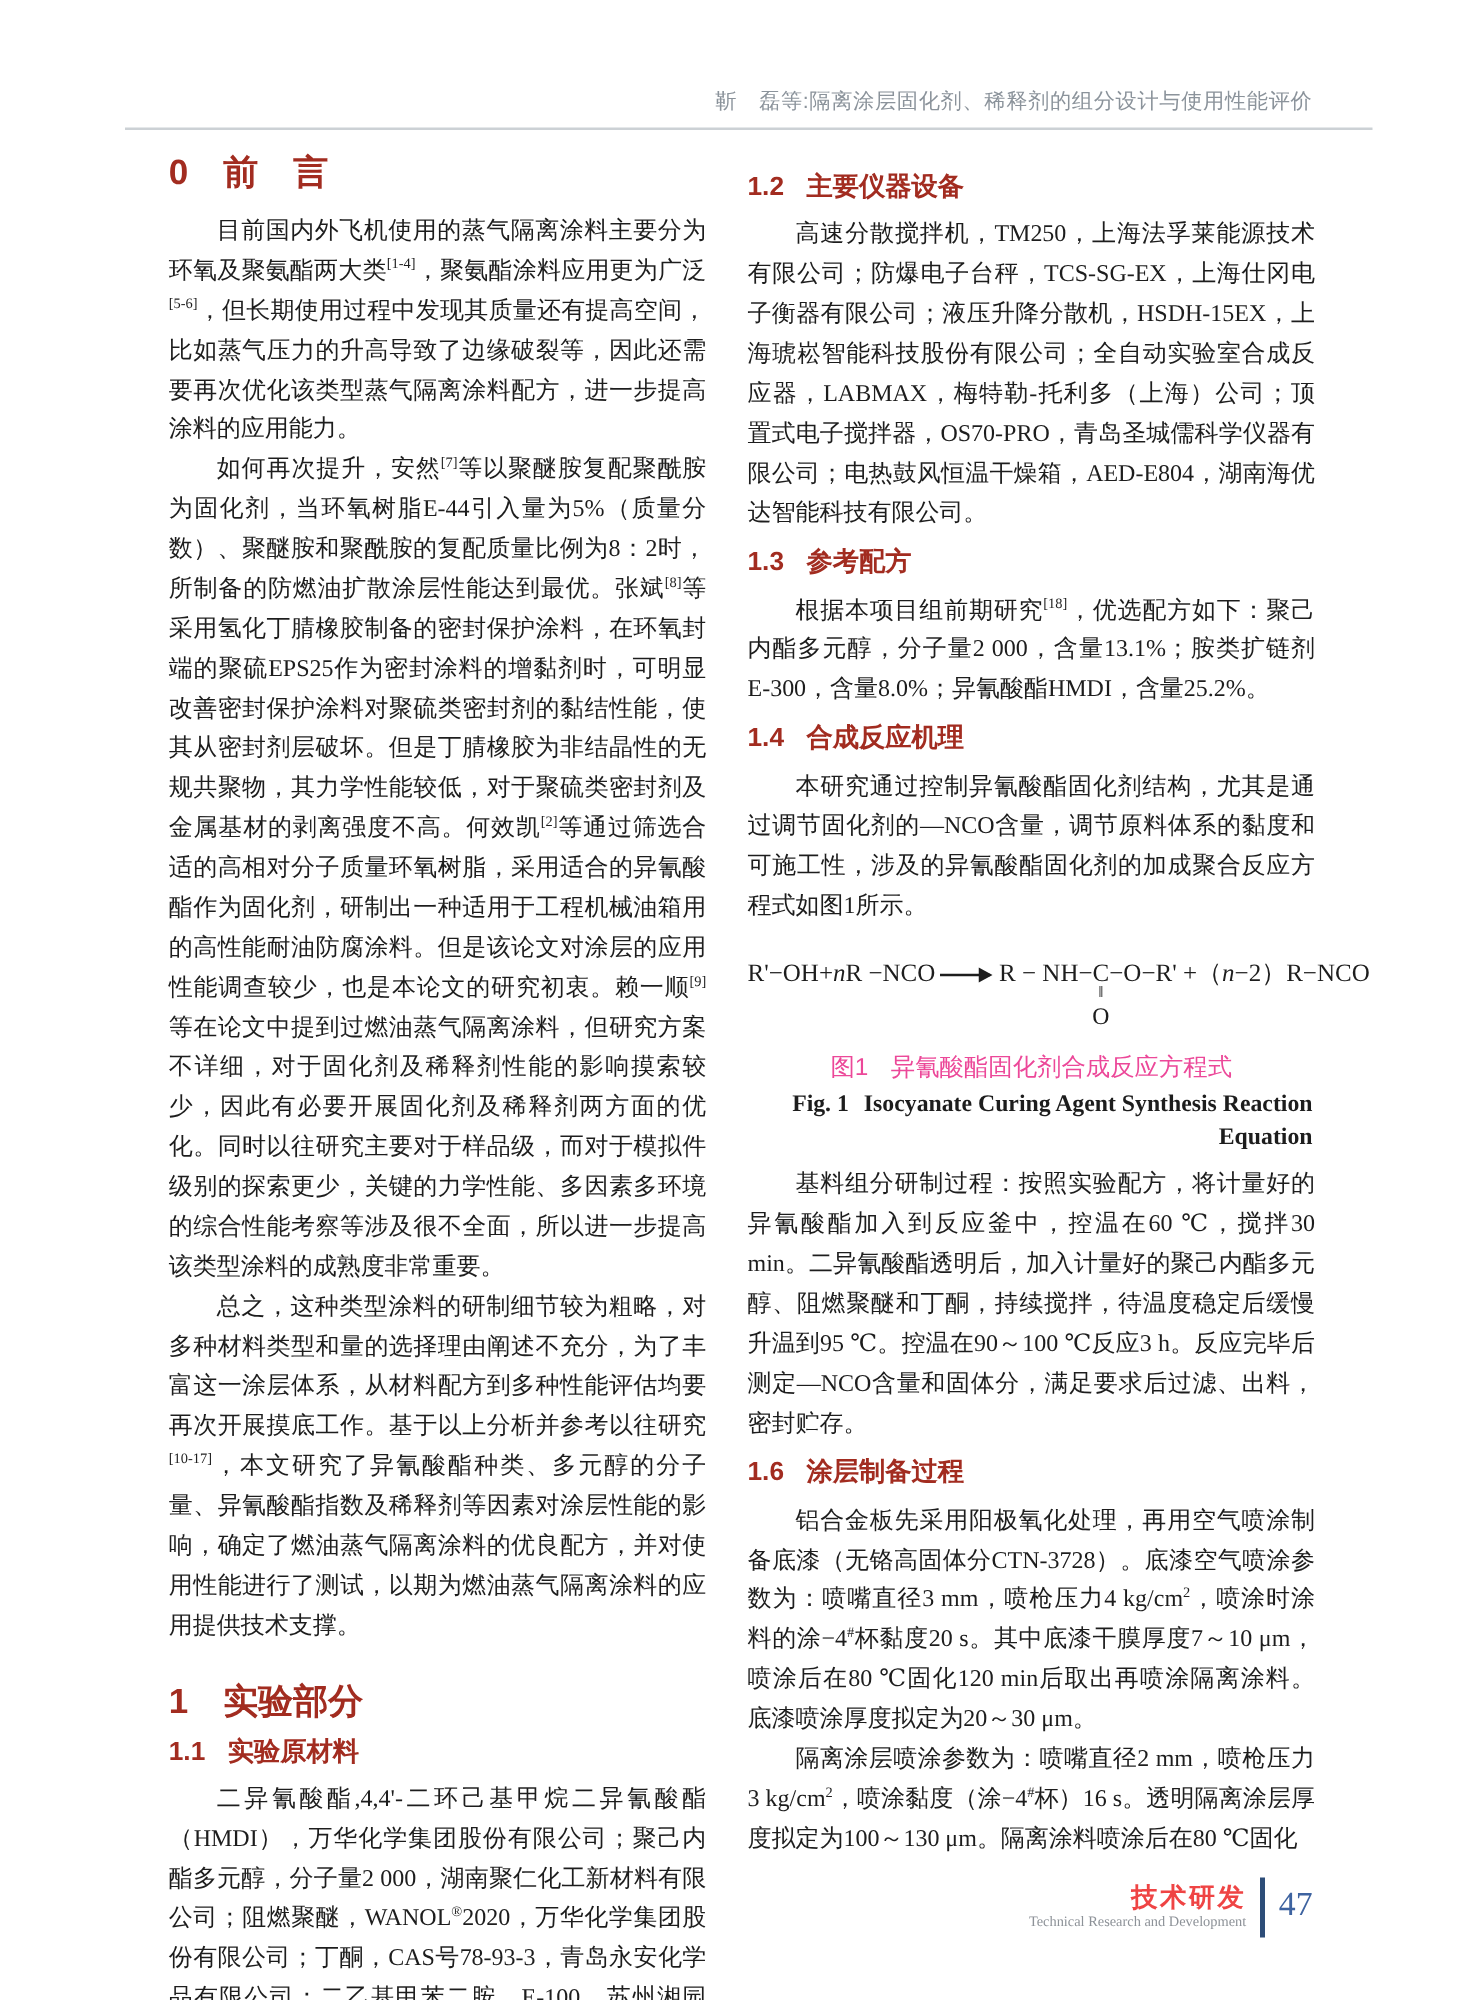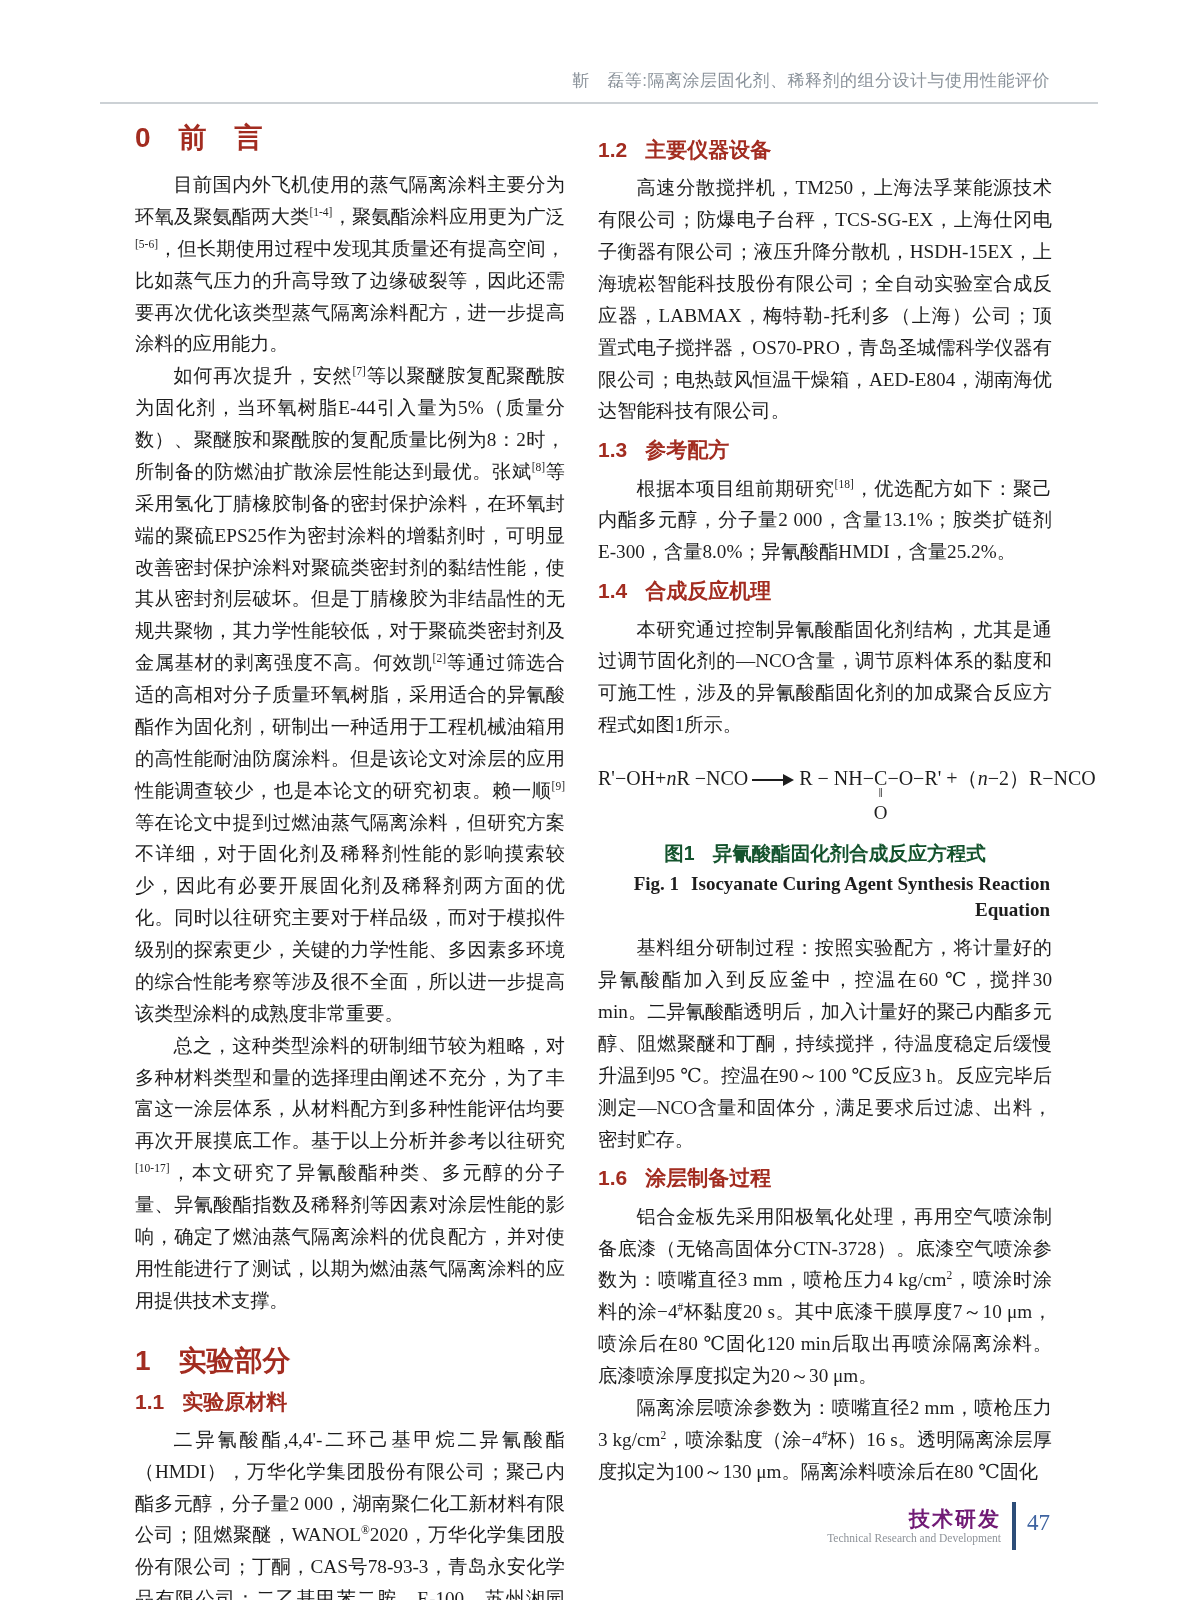--- a/index.html
+++ b/index.html
@@ -72,42 +72,42 @@
     font-size:15px;color:#1d1d1d;
   }
   .c-oxygen{
     position:absolute;left:50%;top:1.82em;transform:translateX(-50%);
     font-size:19px;color:#1d1d1d;
   }
   
   .fig-caption-cn{
     text-align:center;
     font-family:"Liberation Sans","DejaVu Sans",sans-serif;
-    font-weight:bold;font-size:19.5px;color:#14532d;
+    font-weight:normal;font-size:19.5px;color:#ec4899;
     margin:0 0 4px 0;
   }
   .fig-caption-cn .cap-label{margin-right:18px;}
   .fig-caption-en{
     text-align:right;font-weight:bold;font-size:19px;
     width:450px;margin:4px auto 10px auto;line-height:1.35;
   }
   .fig-caption-en .cap-label{margin-right:12px;}
   
   .page-footer{
     position:absolute;right:137px;bottom:50px;
     display:flex;align-items:center;gap:11px;
   }
   .footer-labels{text-align:right;line-height:1.1;}
   .footer-cn{
     font-family:"Liberation Sans","DejaVu Sans",sans-serif;
-    font-weight:bold;font-size:21px;color:#701a75;letter-spacing:2px;
+    font-weight:bold;font-size:21px;color:#ef4444;letter-spacing:2px;
   }
   .footer-en{font-size:11.5px;color:#8d9298;margin-top:2px;}
   .footer-bar{width:4px;height:48px;background:#2d4d78;}
-  .footer-page{font-size:23px;color:#3e63a0;padding-bottom:6px;}
+  .footer-page{font-size:27px;color:#3e63a0;padding-bottom:6px;}
 </style>
 </head>
 <body>
 
 <div class="page-header">
   <span class="running-title">靳　磊等:隔离涂层固化剂、稀释剂的组分设计与使用性能评价</span>
 </div>
 
 <div class="content">
 

